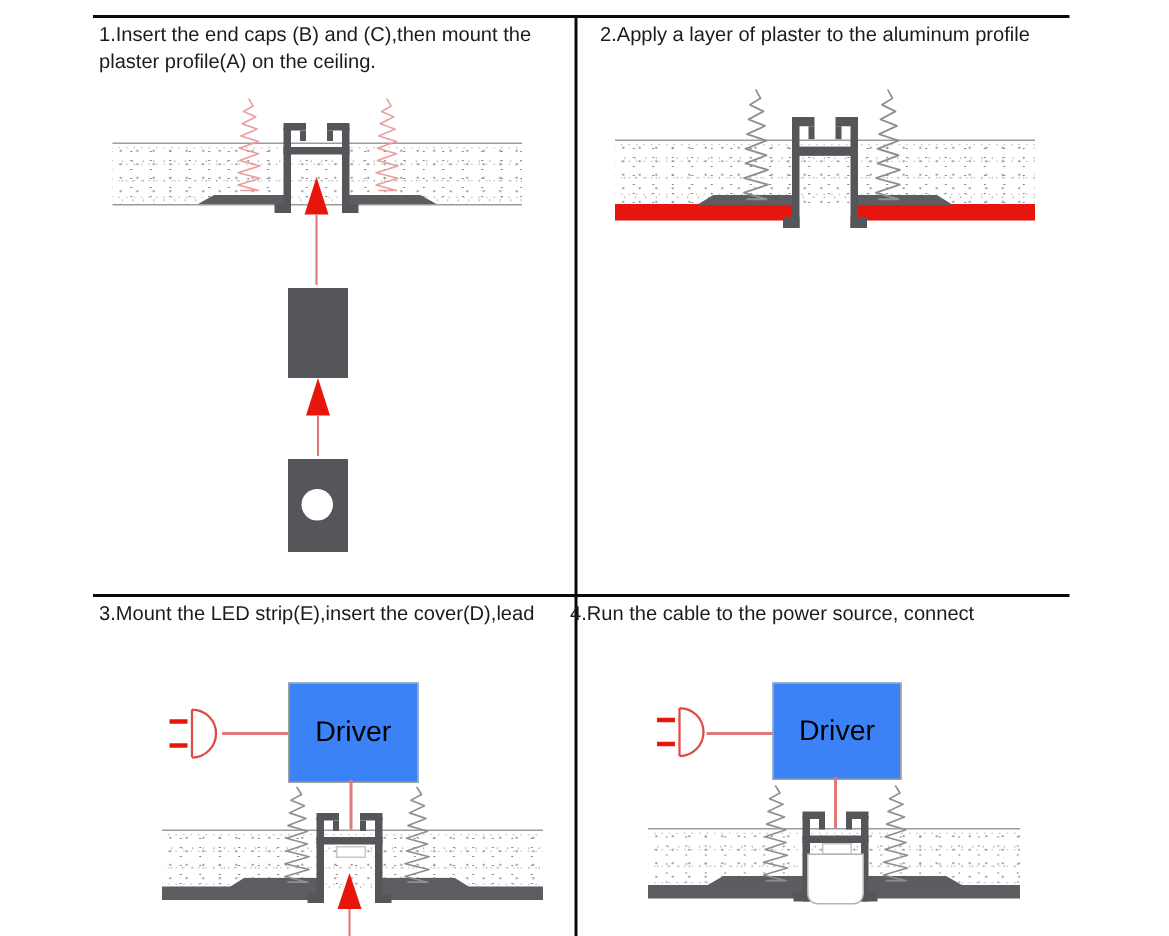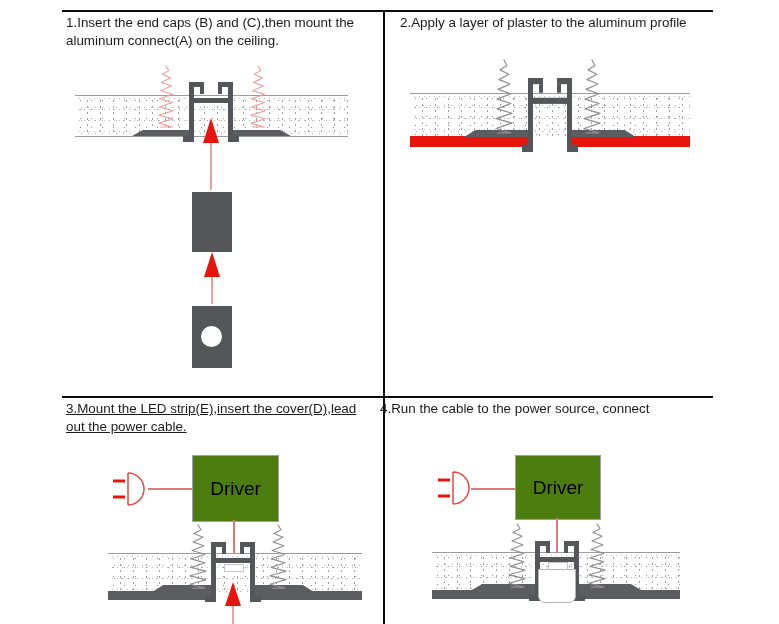--- a/index.html
+++ b/index.html
@@ -17,21 +17,21 @@
     background-size:11px 9px,7px 13px,13px 6px,5px 11px;
     background-position:0 0,3px 5px,6px 2px,2px 8px;}
   .ceiling.bb{border-bottom:1px solid var(--ceiling-line);}
   .flangeL{position:absolute;background:var(--band-gray);clip-path:polygon(0 100%,18% 0,100% 0,100% 100%);}
   .flangeR{position:absolute;background:var(--band-gray);clip-path:polygon(0 0,82% 0,100% 100%,0 100%);}
   .band{position:absolute;background:var(--band-gray);}
   .redband{position:absolute;background:var(--accent-red);}
   .cap{position:absolute;background:var(--profile-gray);}
   .hole{position:absolute;background:#fff;border-radius:50%;}
   .redline{position:absolute;background:var(--line-red);}
-  .driverbox{position:absolute;background:#4d7c0f;border:1px solid #a0a0a0;display:flex;align-items:center;justify-content:center;
+  .driverbox{position:absolute;background:#3b82f6;border:1px solid #a0a0a0;display:flex;align-items:center;justify-content:center;
              color:#000;font-size:19px;}
   .ledstrip{position:absolute;background:#fff;border:1px solid #c6c6c6;}
   .cover{position:absolute;background:#fff;border:1.4px solid var(--cover-line);border-radius:0 0 7px 7px;}
   svg{position:absolute;overflow:visible;}
   .profile-fill rect{fill:var(--profile-gray);}
   .screw-red polyline{fill:none;stroke:var(--screw-red);stroke-width:1.15;stroke-linejoin:round;stroke-linecap:round;}
   .screw-gray polyline{fill:none;stroke:var(--screw-gray);stroke-width:1.15;stroke-linejoin:round;stroke-linecap:round;}
   .arrow polygon{fill:var(--accent-red);}
   .arrow line{stroke:var(--line-red);stroke-width:1.4;}
   .plug path{fill:none;stroke:var(--plug-red);stroke-width:1.5;}
@@ -42,21 +42,21 @@
 
 <div id="canvas">
 
   <div class="rule" style="left:62px;top:10px;width:651px;height:2px;"></div>
   <div class="rule" style="left:62px;top:396px;width:651px;height:2px;"></div>
   <div class="rule" style="left:383px;top:10px;width:2px;height:614px;"></div>
 
   <div class="abs" style="left:0;top:0;">
     <div class="instruction" style="left:66px;top:14px;">
       <div>1.Insert the end caps (B) and (C),then mount the</div>
-      <div>aluminum connect(A) on the ceiling.</div>
+      <div>plaster profile(A) on the ceiling.</div>
     </div>
 
     <div class="ceiling bb" style="left:75px;top:95px;width:273px;height:40px;"></div>
     <div class="flangeL" style="left:132px;top:130px;width:60px;height:6px;"></div>
     <div class="flangeR" style="left:231px;top:130px;width:60px;height:6px;"></div>
 
     <svg class="screw-red" style="left:156px;top:64px;" width="20" height="66" viewBox="0 0 22 70">
       <polyline points="11,1 14,6 7,10 16,14 6,19 17,23 5,28 18,32 4,37 18,41 4,46 19,50 3,55 19,59 3,64 18,68 5,68"></polyline>
     </svg>
     <svg class="screw-red" style="left:248px;top:64px;" width="20" height="66" viewBox="0 0 22 70">
@@ -117,23 +117,22 @@
         <rect x="29" y="5" width="4" height="7"></rect>
       <rect x="0" y="3" width="5" height="57"></rect>
         <rect x="39" y="3" width="5" height="57"></rect>
       <rect x="-6" y="54" width="11" height="6"></rect>
         <rect x="39" y="54" width="11" height="6"></rect>
       <rect x="0" y="16" width="44" height="5"></rect>
     </svg>
   </div>
 
   <div class="abs" style="left:0;top:0;">
-    <div class="instruction" style="left:66px;top:400px;text-decoration:underline;">
+    <div class="instruction" style="left:66px;top:400px;">
       <div>3.Mount the LED strip(E),insert the cover(D),lead</div>
-      <div>out the power cable.</div>
     </div>
 
     <svg class="plug" style="left:111px;top:471px;" width="38" height="36" viewBox="0 0 38 36">
       <line x1="2" y1="10" x2="14" y2="10"></line>
         <line x1="2" y1="26" x2="14" y2="26"></line>
       <path d="M17,2 L17,34 M17,2 A16,16 0 0 1 17,34"></path>
     </svg>
     <div class="redline" style="left:148px;top:488px;width:44px;height:1.5px;"></div>
 
     <div class="driverbox" style="left:192px;top:455px;width:85px;height:65px;">

